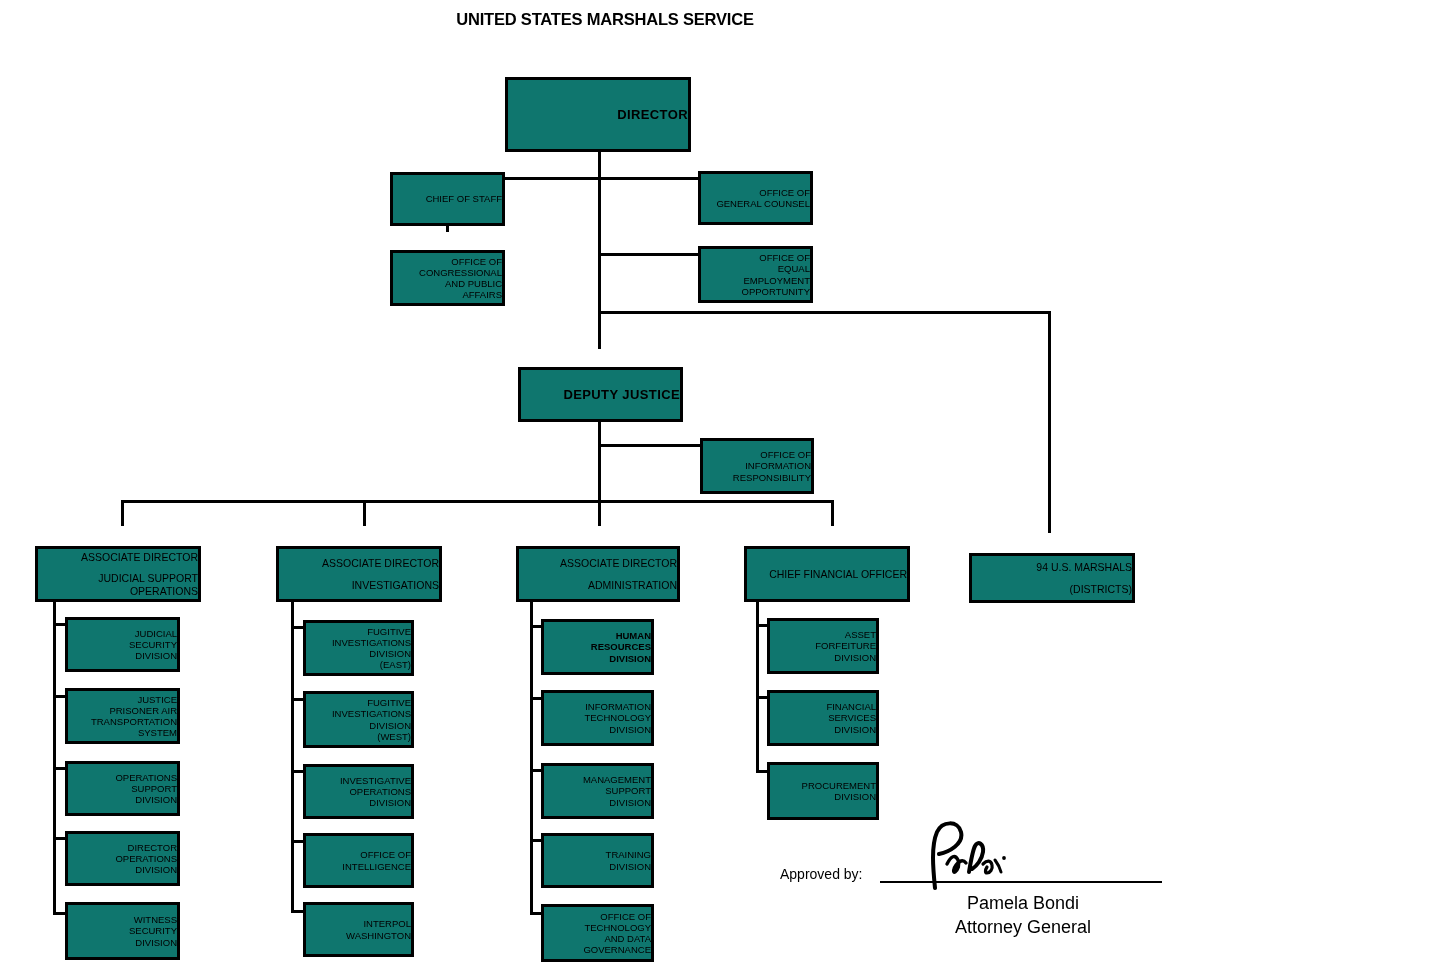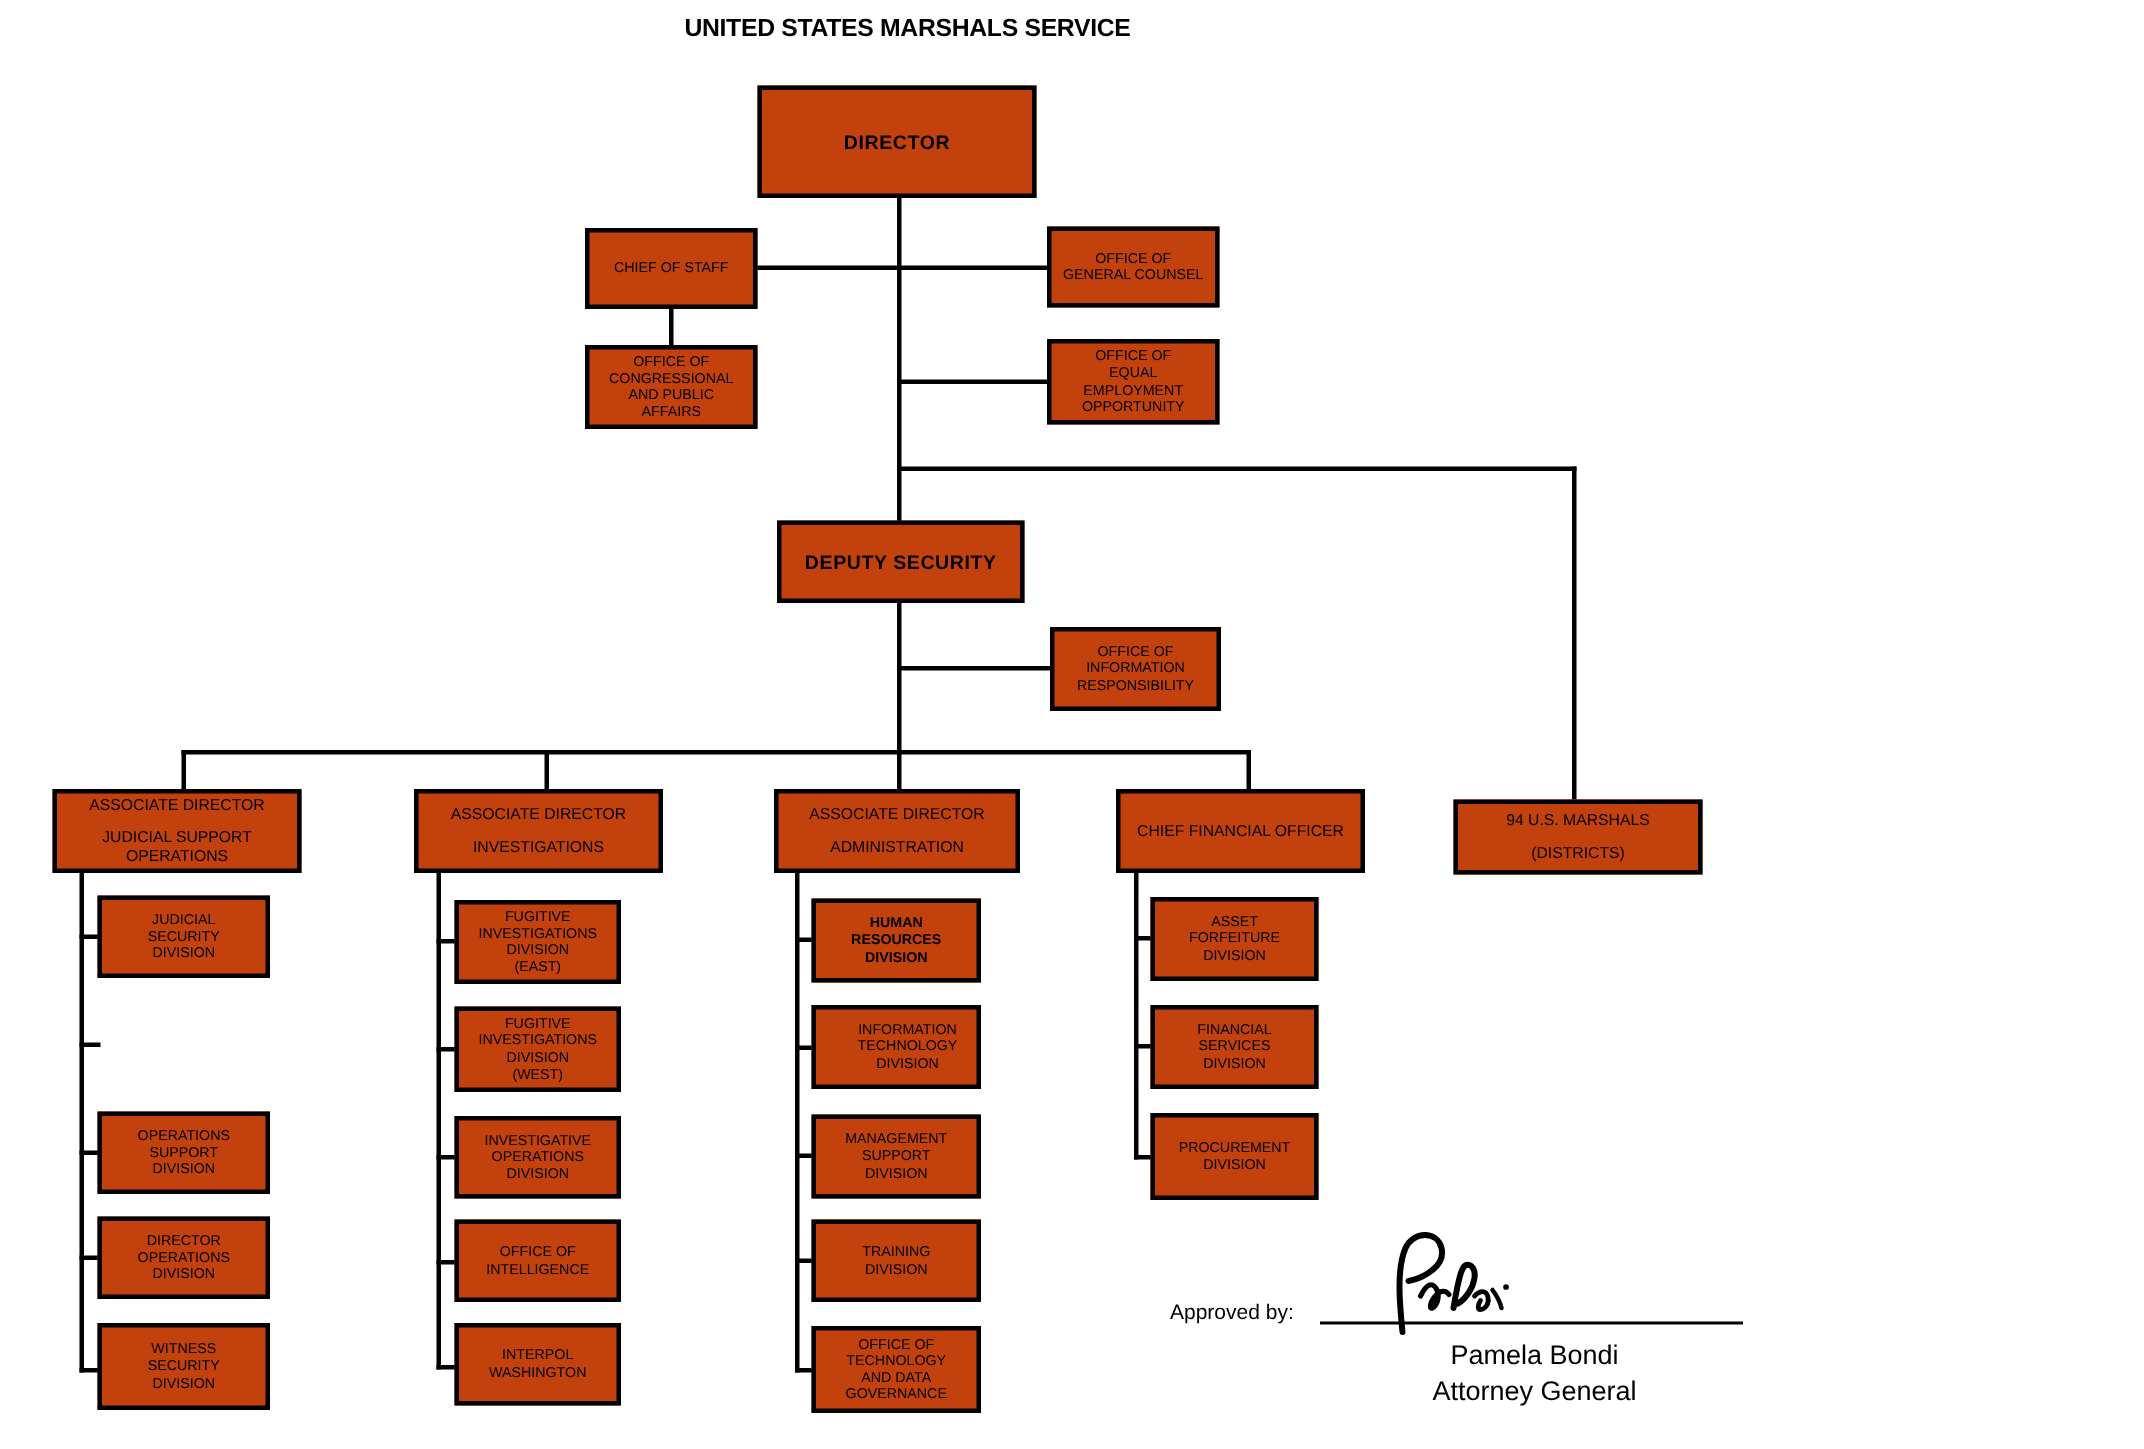--- a/index.html
+++ b/index.html
@@ -29,28 +29,29 @@
     font-size: 16.5px;
     font-weight: bold;
     letter-spacing: -0.2px;
     font-family: "Liberation Sans", sans-serif;
   }
   
   .node {
     position: absolute;
     box-sizing: border-box;
     border: 3px solid #000;
-    background: #c2410c;
+    background: #0f766e;
     display: flex;
     flex-direction: column;
-    align-items: center;
+    align-items: flex-end;
     justify-content: center;
     text-align: center;
     line-height: 1.18;
     z-index: 3;
+    margin-top: 20px;
   }
   .node .ln { display: block; white-space: nowrap; }
   .node.small   { font-size: 9.5px; }
   .node.mid     { font-size: 10.5px; }
   .node.big     { font-size: 13px; font-weight: bold; letter-spacing: .4px; }
   .node.adhead  { font-size: 10.5px; }
   .node.adhead .ln:first-child { margin-bottom: 9px; }
   .node.marshals { font-size: 10.5px; }
   .node.marshals .ln:first-child { margin-bottom: 9px; }
   
@@ -164,21 +165,21 @@
   </div>
 
   <div class="node small" style="left:698px; top:226px; width:115px; height:57px;">
     <span class="ln">OFFICE OF</span>
     <span class="ln">EQUAL</span>
     <span class="ln">EMPLOYMENT</span>
     <span class="ln">OPPORTUNITY</span>
   </div>
 
   <div class="node big" style="left:518px; top:347px; width:165px; height:55px;">
-    <span class="ln">DEPUTY SECURITY</span>
+    <span class="ln">DEPUTY JUSTICE</span>
   </div>
 
   <div class="node small" style="left:700px; top:418px; width:114px; height:56px;">
     <span class="ln">OFFICE OF</span>
     <span class="ln">INFORMATION</span>
     <span class="ln">RESPONSIBILITY</span>
   </div>
 
   <div class="node marshals" style="left:969px; top:533px; width:166px; height:50px;">
     <span class="ln">94 U.S. MARSHALS</span>
@@ -187,20 +188,26 @@
 
   <div class="node adhead" style="left:35px; top:526px; width:166px; height:56px;">
     <span class="ln">ASSOCIATE DIRECTOR</span>
     <span class="ln">JUDICIAL SUPPORT</span>
     <span class="ln">OPERATIONS</span>
   </div>
   <div class="node small" style="left:65px; top:597px; width:115px; height:55px;">
     <span class="ln">JUDICIAL</span>
     <span class="ln">SECURITY</span>
     <span class="ln">DIVISION</span>
+  </div>
+  <div class="node small" style="left:65px; top:668px; width:115px; height:56px;">
+    <span class="ln">JUSTICE</span>
+    <span class="ln">PRISONER AIR</span>
+    <span class="ln">TRANSPORTATION</span>
+    <span class="ln">SYSTEM</span>
   </div>
   <div class="node small" style="left:65px; top:741px; width:115px; height:55px;">
     <span class="ln">OPERATIONS</span>
     <span class="ln">SUPPORT</span>
     <span class="ln">DIVISION</span>
   </div>
   <div class="node small" style="left:65px; top:811px; width:115px; height:55px;">
     <span class="ln">DIRECTOR</span>
     <span class="ln">OPERATIONS</span>
     <span class="ln">DIVISION</span>

